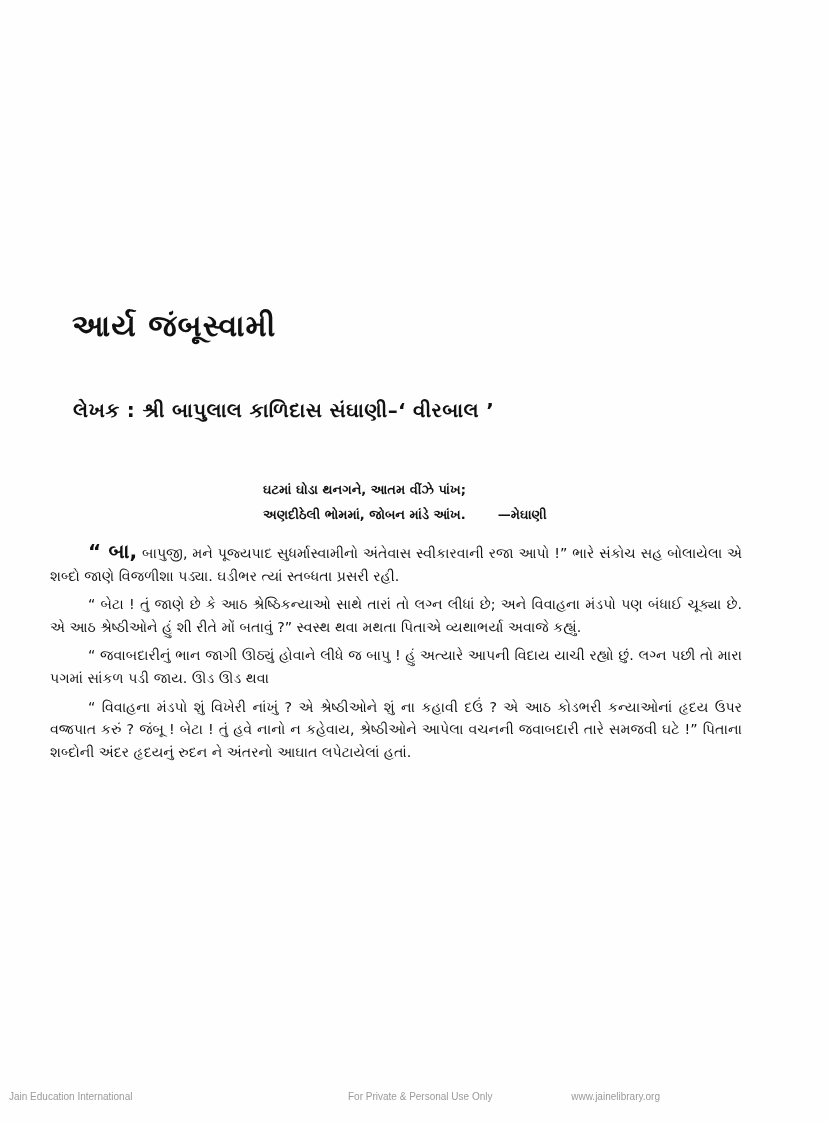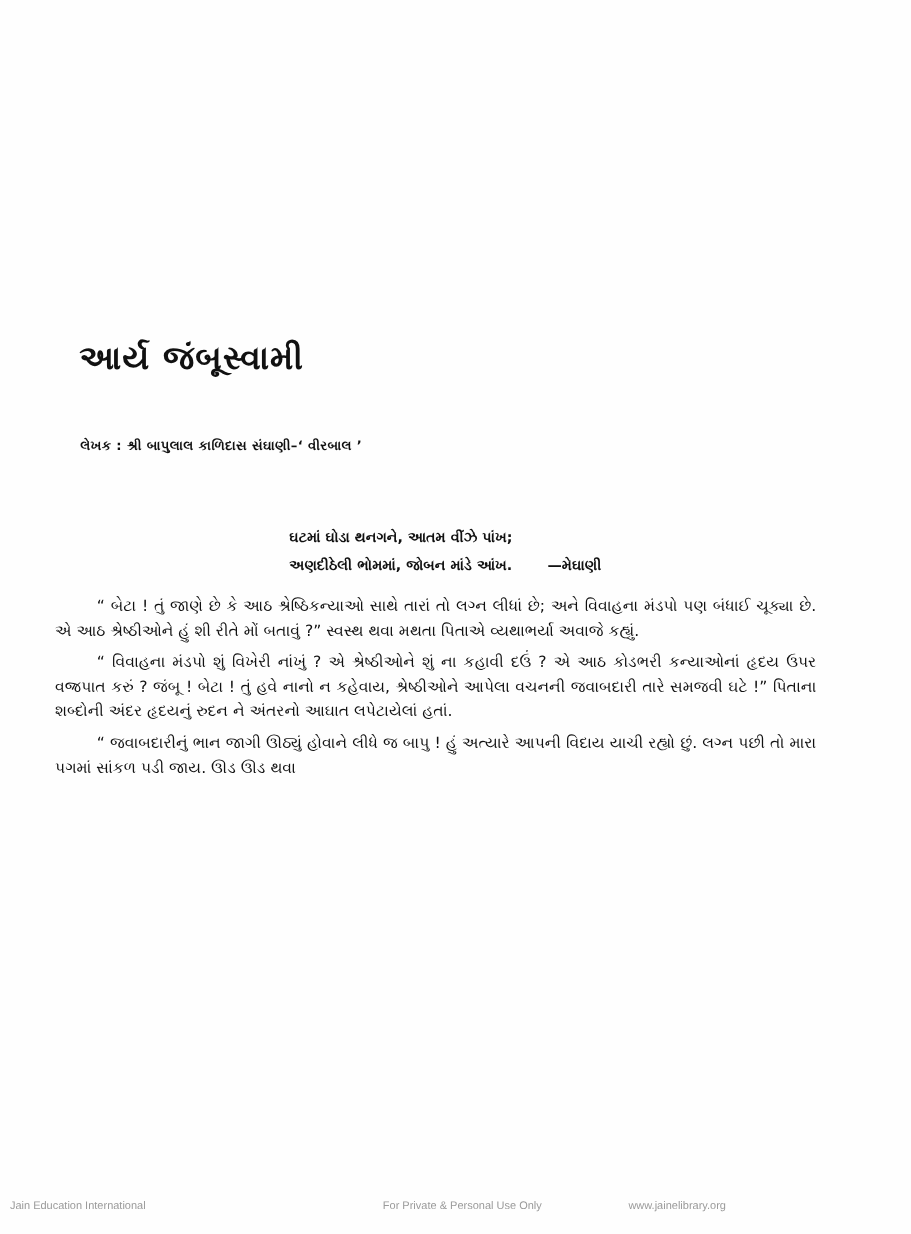--- a/index.html
+++ b/index.html
@@ -6,21 +6,21 @@
     body {
       width: 828px; height: 1122px; position: relative; overflow: hidden;
       font-family: "DejaVu Sans", sans-serif; color: #111;
     }
     .page-title {
       position: absolute; left: 72px; top: 308px;
       font-size: 30px; font-weight: bold; letter-spacing: 1px; margin: 0;
     }
     .byline {
       position: absolute; left: 73px; top: 398px;
-      font-size: 12px; font-weight: bold; margin: 0; letter-spacing: 0.3px;
+      font-size: 20px; font-weight: bold; margin: 0; letter-spacing: 0.3px;
     }
     .epigraph {
       position: absolute; left: 263px; top: 477px;
       font-size: 13px; font-weight: bold; line-height: 25px; margin: 0;
     }
     .epigraph .line { display: block; white-space: nowrap; }
     .epigraph .attrib { margin-left: 32px; }
     .body-text {
       position: absolute; left: 50px; top: 540px; width: 692px;
       font-size: 14.2px; line-height: 22.6px; margin: 0;
@@ -45,22 +45,23 @@
 <h1 class="page-title">આર્ય જંબૂસ્વામી</h1>
 
 <p class="byline">લેખક : શ્રી બાપુલાલ કાળિદાસ સંઘાણી–‘ વીરબાલ ’</p>
 
 <div class="epigraph">
   <span class="line">ઘટમાં ઘોડા થનગને, આતમ વીંઝે પાંખ;</span>
   <span class="line"><span>અણદીઠેલી ભોમમાં, જોબન માંડે આંખ.</span><span class="attrib">—મેઘાણી</span></span>
 </div>
 
 <div class="body-text">
+  <p class="first"><span class="dropword">“ બા,</span><span> બાપુજી, મને પૂજ્યપાદ સુધર્માસ્વામીનો અંતેવાસ સ્વીકારવાની રજા આપો !” ભારે સંકોચ સહ બોલાયેલા એ શબ્દો જાણે વિજળીશા પડ્યા. ઘડીભર ત્યાં સ્તબ્ધતા પ્રસરી રહી.</span></p>
   <p>“ બેટા ! તું જાણે છે કે આઠ શ્રેષ્ઠિકન્યાઓ સાથે તારાં તો લગ્ન લીધાં છે; અને વિવાહના મંડપો પણ બંધાઈ ચૂક્યા છે. એ આઠ શ્રેષ્ઠીઓને હું શી રીતે મોં બતાવું ?” સ્વસ્થ થવા મથતા પિતાએ વ્યથાભર્યા અવાજે કહ્યું.</p>
+  <p>“ જવાબદારીનું ભાન જાગી ઊઠ્યું હોવાને લીધે જ બાપુ ! હું અત્યારે આપની વિદાય યાચી રહ્યો છું. લગ્ન પછી તો મારા પગમાં સાંકળ પડી જાય. ઊડ ઊડ થવા</p>
   <p>“ વિવાહના મંડપો શું વિખેરી નાંખું ? એ શ્રેષ્ઠીઓને શું ના કહાવી દઉં ? એ આઠ કોડભરી કન્યાઓનાં હૃદય ઉપર વજ્રપાત કરું ? જંબૂ ! બેટા ! તું હવે નાનો ન કહેવાય, શ્રેષ્ઠીઓને આપેલા વચનની જવાબદારી તારે સમજવી ઘટે !” પિતાના શબ્દોની અંદર હૃદયનું રુદન ને અંતરનો આઘાત લપેટાયેલાં હતાં.</p>
-  <p>“ જવાબદારીનું ભાન જાગી ઊઠ્યું હોવાને લીધે જ બાપુ ! હું અત્યારે આપની વિદાય યાચી રહ્યો છું. લગ્ન પછી તો મારા પગમાં સાંકળ પડી જાય. ઊડ ઊડ થવા</p>
 </div>
 
 <div class="footer">
   <span class="left">Jain Education International</span>
   <span class="center">For Private &amp; Personal Use Only</span>
   <span class="right">www.jainelibrary.org</span>
 </div>
 
 </body></html>

